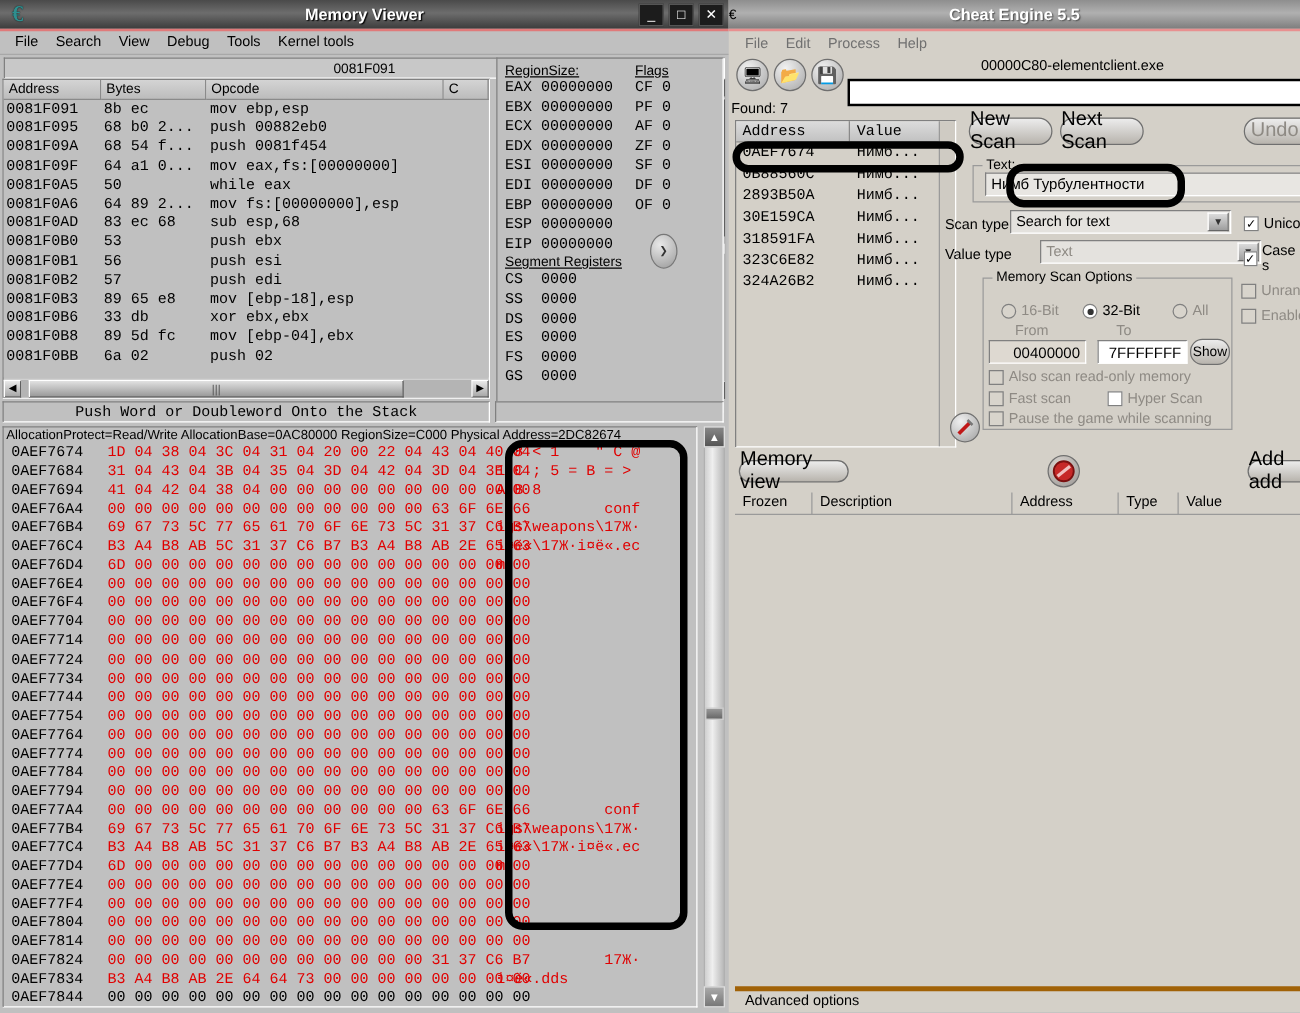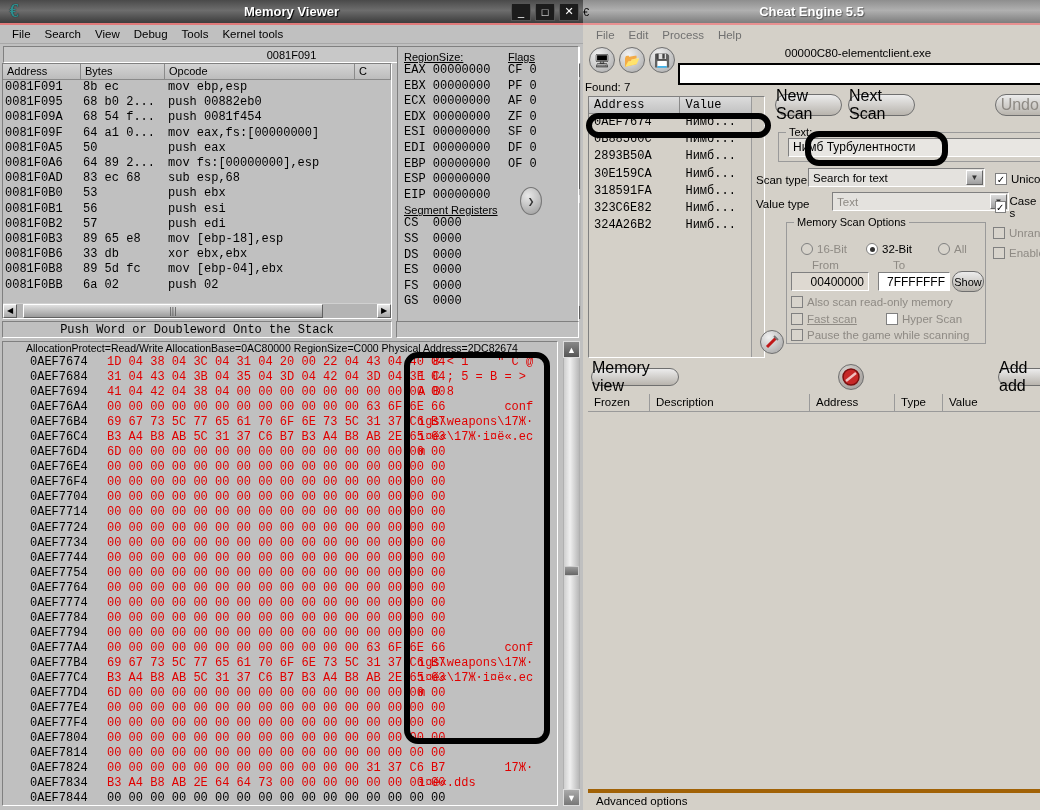--- a/index.html
+++ b/index.html
@@ -130,21 +130,20 @@
     background:#c0c0c0;border:1px solid #808080;
     border-right-color:#fff;border-bottom-color:#fff;
   }
 
   
   .hexwrap{
     position:absolute;left:2px;top:341px;width:556px;height:465px;
     background:#c0c0c0;border:1px solid #808080;
     border-right-color:#fff;border-bottom-color:#fff;
     overflow:hidden;
-    padding-left:21px;
   }
   .hex-meta{
     font-family:"Liberation Sans",sans-serif;font-size:10.5px;
     padding-left:2px;line-height:13px;white-space:nowrap;
   }
   .hexrows{font-family:"Liberation Mono",monospace;font-size:12px;line-height:15.05px;white-space:pre;}
   .hrow{display:flex;}
   .hrow .ha{width:83px;padding-left:6px;color:#000;}
   .hrow .hb{width:307px;}
   .hrow .hs{flex:1;padding-left:4px;}
@@ -321,21 +320,21 @@
         <div class="dh-addr">Address</div>
         <div class="dh-bytes">Bytes</div>
         <div class="dh-op">Opcode</div>
         <div class="dh-c">C</div>
       </div>
       <div class="disasm-rows" id="disasm-rows">
           <div class="drow"><span class="a">0081F091</span><span class="b">8b ec</span><span class="o">mov ebp,esp</span></div>
           <div class="drow"><span class="a">0081F095</span><span class="b">68 b0 2...</span><span class="o">push 00882eb0</span></div>
           <div class="drow"><span class="a">0081F09A</span><span class="b">68 54 f...</span><span class="o">push 0081f454</span></div>
           <div class="drow"><span class="a">0081F09F</span><span class="b">64 a1 0...</span><span class="o">mov eax,fs:[00000000]</span></div>
-          <div class="drow"><span class="a">0081F0A5</span><span class="b">50</span><span class="o">push eax</span></div>
+          <div class="drow"><span class="a">0081F0A5</span><span class="b">50</span><span class="o">while eax</span></div>
           <div class="drow"><span class="a">0081F0A6</span><span class="b">64 89 2...</span><span class="o">mov fs:[00000000],esp</span></div>
           <div class="drow"><span class="a">0081F0AD</span><span class="b">83 ec 68</span><span class="o">sub esp,68</span></div>
           <div class="drow"><span class="a">0081F0B0</span><span class="b">53</span><span class="o">push ebx</span></div>
           <div class="drow"><span class="a">0081F0B1</span><span class="b">56</span><span class="o">push esi</span></div>
           <div class="drow"><span class="a">0081F0B2</span><span class="b">57</span><span class="o">push edi</span></div>
           <div class="drow"><span class="a">0081F0B3</span><span class="b">89 65 e8</span><span class="o">mov [ebp-18],esp</span></div>
           <div class="drow"><span class="a">0081F0B6</span><span class="b">33 db</span><span class="o">xor ebx,ebx</span></div>
           <div class="drow"><span class="a">0081F0B8</span><span class="b">89 5d fc</span><span class="o">mov [ebp-04],ebx</span></div>
           <div class="drow"><span class="a">0081F0BB</span><span class="b">6a 02</span><span class="o">push 02</span></div>
         </div>
@@ -484,21 +483,21 @@
     </div>
     <div class="row-lbl" style="left:229px;top:259px;color:#8e8a84;">From</div>
     <div class="row-lbl" style="left:310px;top:259px;color:#8e8a84;">To</div>
     <div class="fromto-in" style="left:208px;top:272px;width:78px;">00400000</div>
     <div class="fromto-in wt" style="left:295px;top:272px;width:72px;">7FFFFFFF</div>
     <div class="showbtn" style="left:369px;top:271px;">Show</div>
     <div class="cb dis" style="left:208px;top:296px;">
       <span class="cbbox"></span>
       <span>Also scan read-only memory</span>
     </div>
-    <div class="cb dis" style="left:208px;top:313px;text-decoration:underline;">
+    <div class="cb dis" style="left:208px;top:313px;">
       <span class="cbbox"></span>
       <span>Fast scan</span>
     </div>
     <div class="cb dis" style="left:303px;top:313px;">
       <span class="cbbox" style="background:#fff;"></span>
       <span>Hyper Scan</span>
     </div>
     <div class="cb dis" style="left:208px;top:329px;">
       <span class="cbbox"></span>
       <span>Pause the game while scanning</span>

